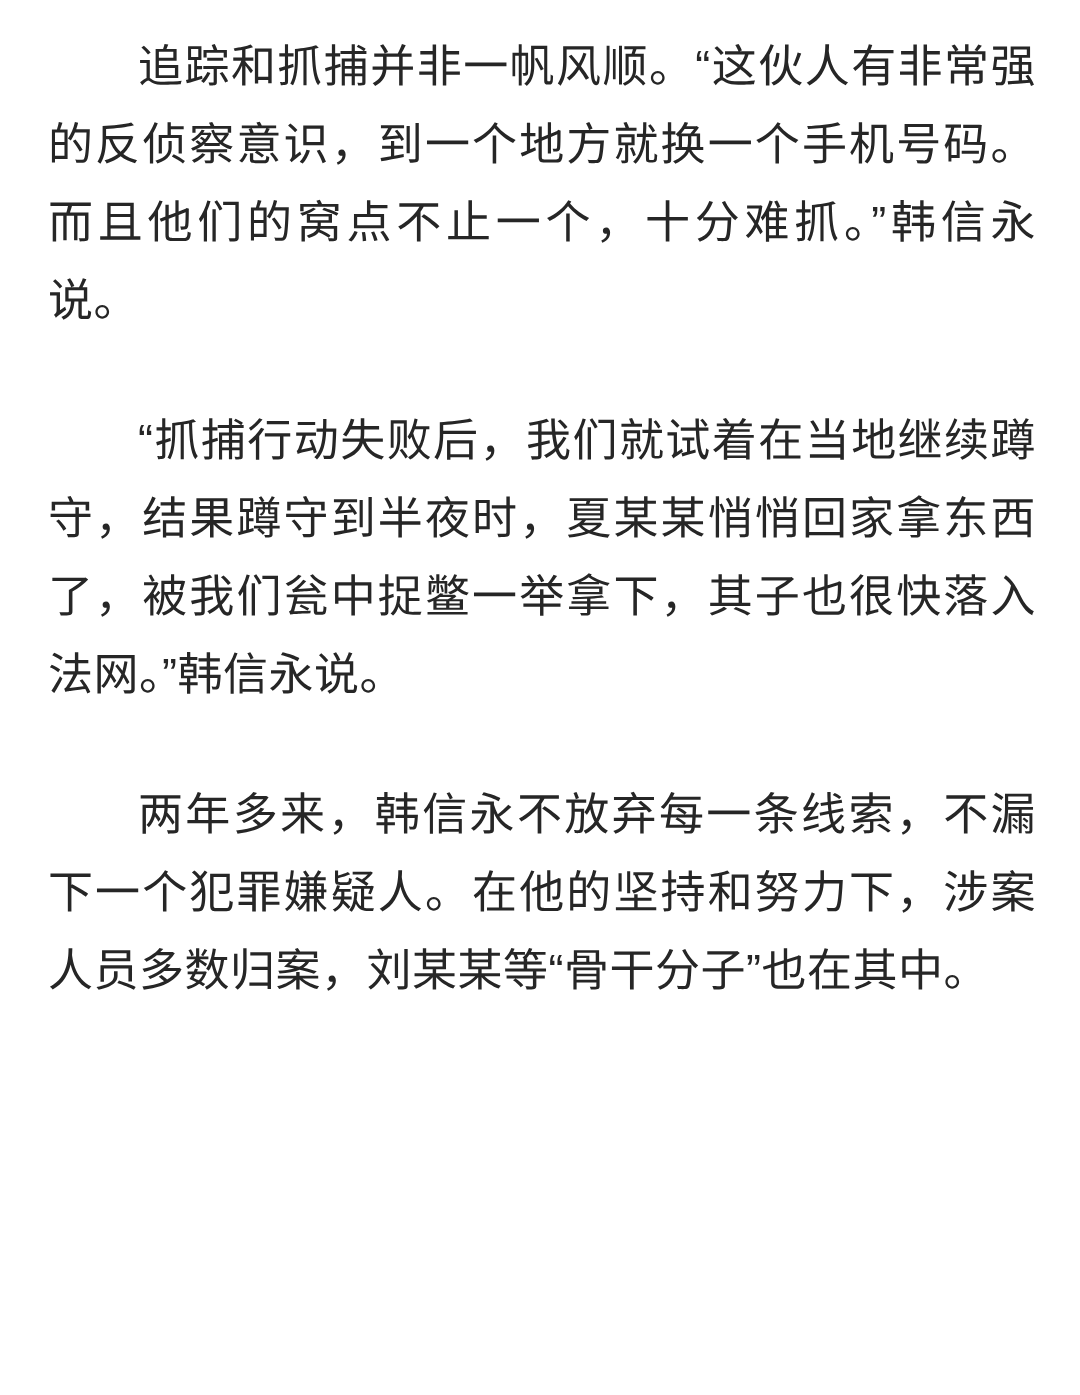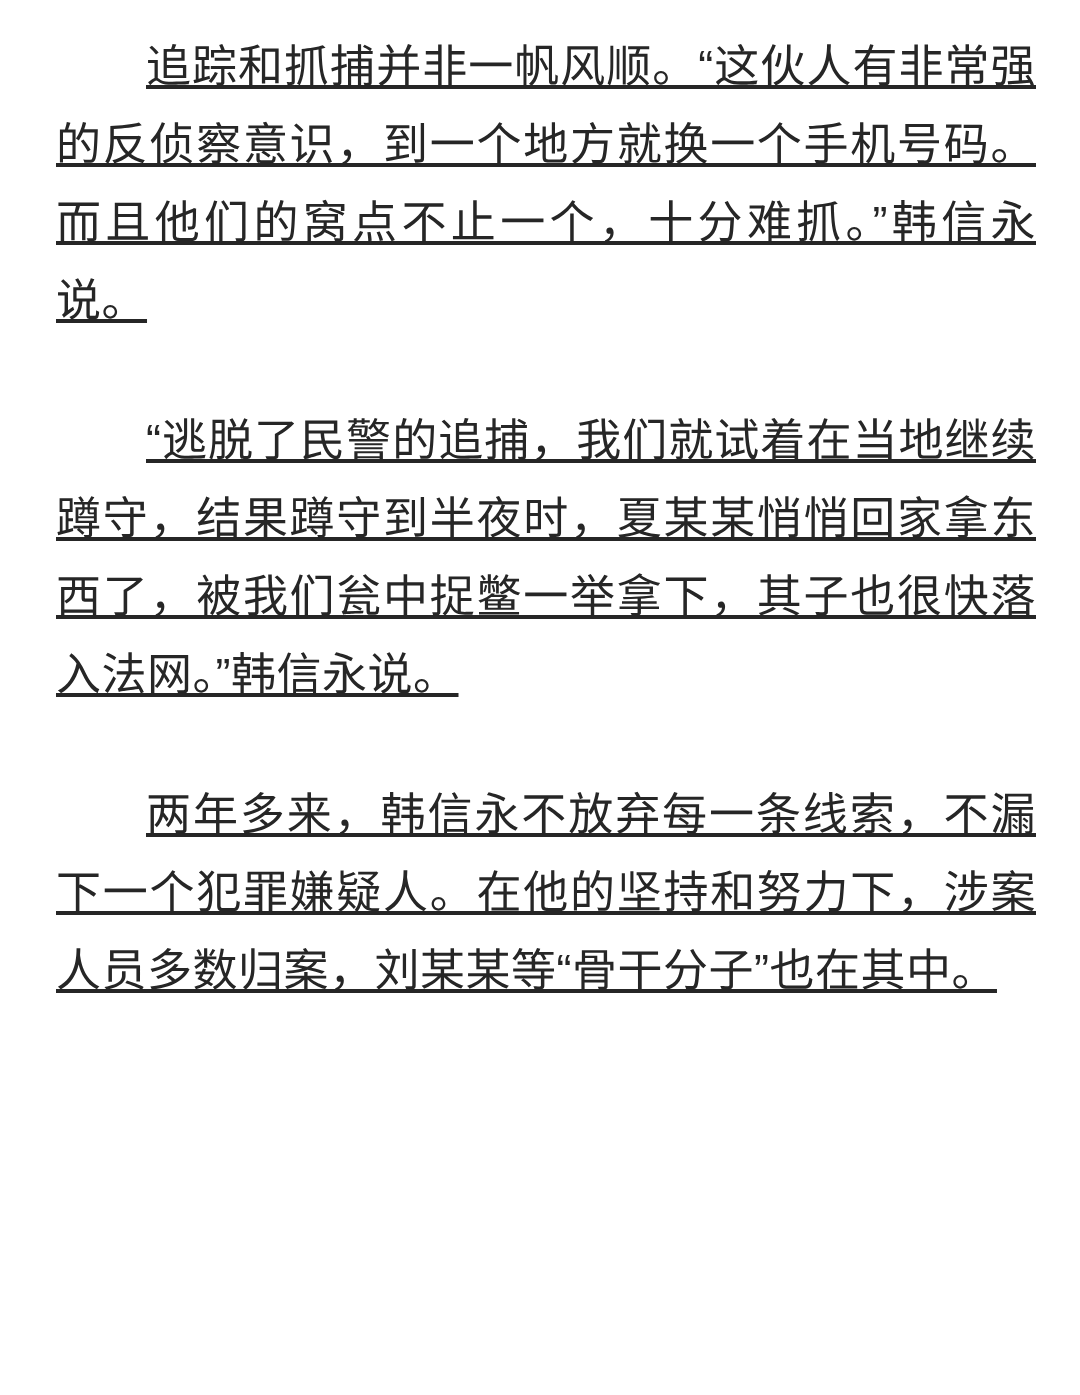--- a/index.html
+++ b/index.html
@@ -16,31 +16,30 @@
   .article {
     box-sizing: border-box;
     width: 1080px;
     padding: 28px 44px 10px 44px;
   }
   .para {
     font-size: 45px;
     line-height: 78px;
     letter-spacing: 0.5px;
     text-indent: 2em;
-    margin: 0 0 62px 12px;
+    margin: 0 0 62px 4px;
     text-align: justify;
     text-justify: inter-ideograph;
     color: #262626;
     font-weight: 400;
-    text-decoration: underline;
   }
   .para:last-child {
     margin-bottom: 0;
   }
 </style>
 </head>
 <body>
 
 <div class="article">
   <p class="para">追踪和抓捕并非一帆风顺。“这伙人有非常强的反侦察意识，到一个地方就换一个手机号码。而且他们的窝点不止一个，十分难抓。”韩信永说。</p>
-  <p class="para">“逃脱了民警的追捕，我们就试着在当地继续蹲守，结果蹲守到半夜时，夏某某悄悄回家拿东西了，被我们瓮中捉鳖一举拿下，其子也很快落入法网。”韩信永说。</p>
+  <p class="para">“抓捕行动失败后，我们就试着在当地继续蹲守，结果蹲守到半夜时，夏某某悄悄回家拿东西了，被我们瓮中捉鳖一举拿下，其子也很快落入法网。”韩信永说。</p>
   <p class="para">两年多来，韩信永不放弃每一条线索，不漏下一个犯罪嫌疑人。在他的坚持和努力下，涉案人员多数归案，刘某某等“骨干分子”也在其中。</p>
 </div>
 
 </body></html>

